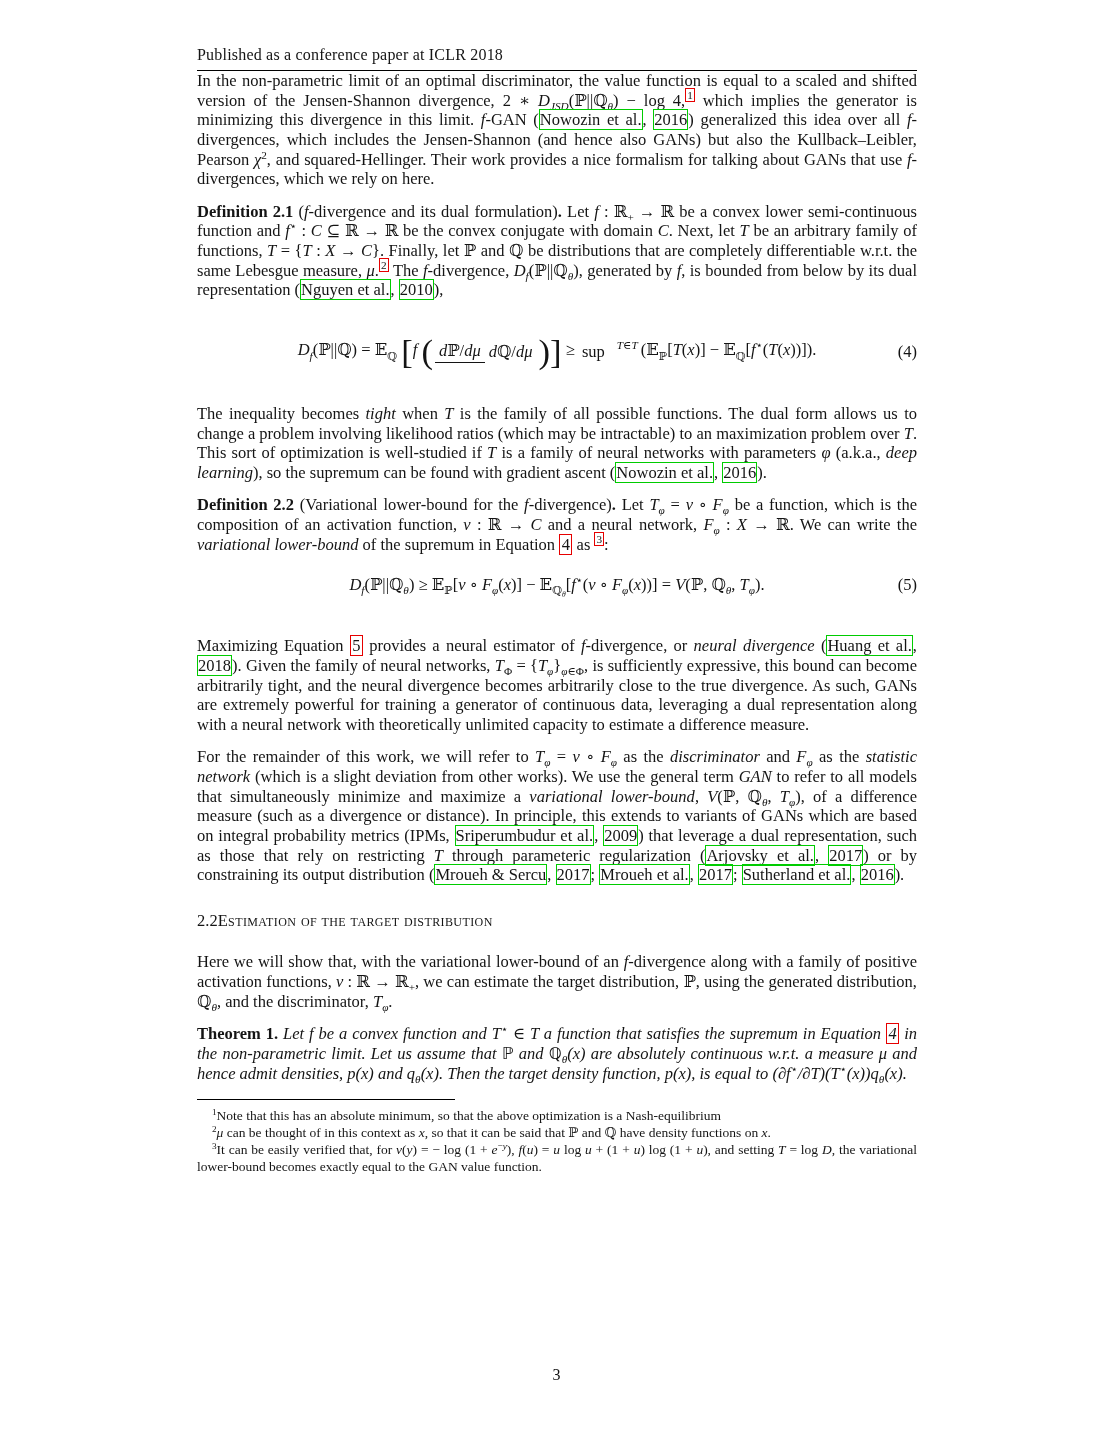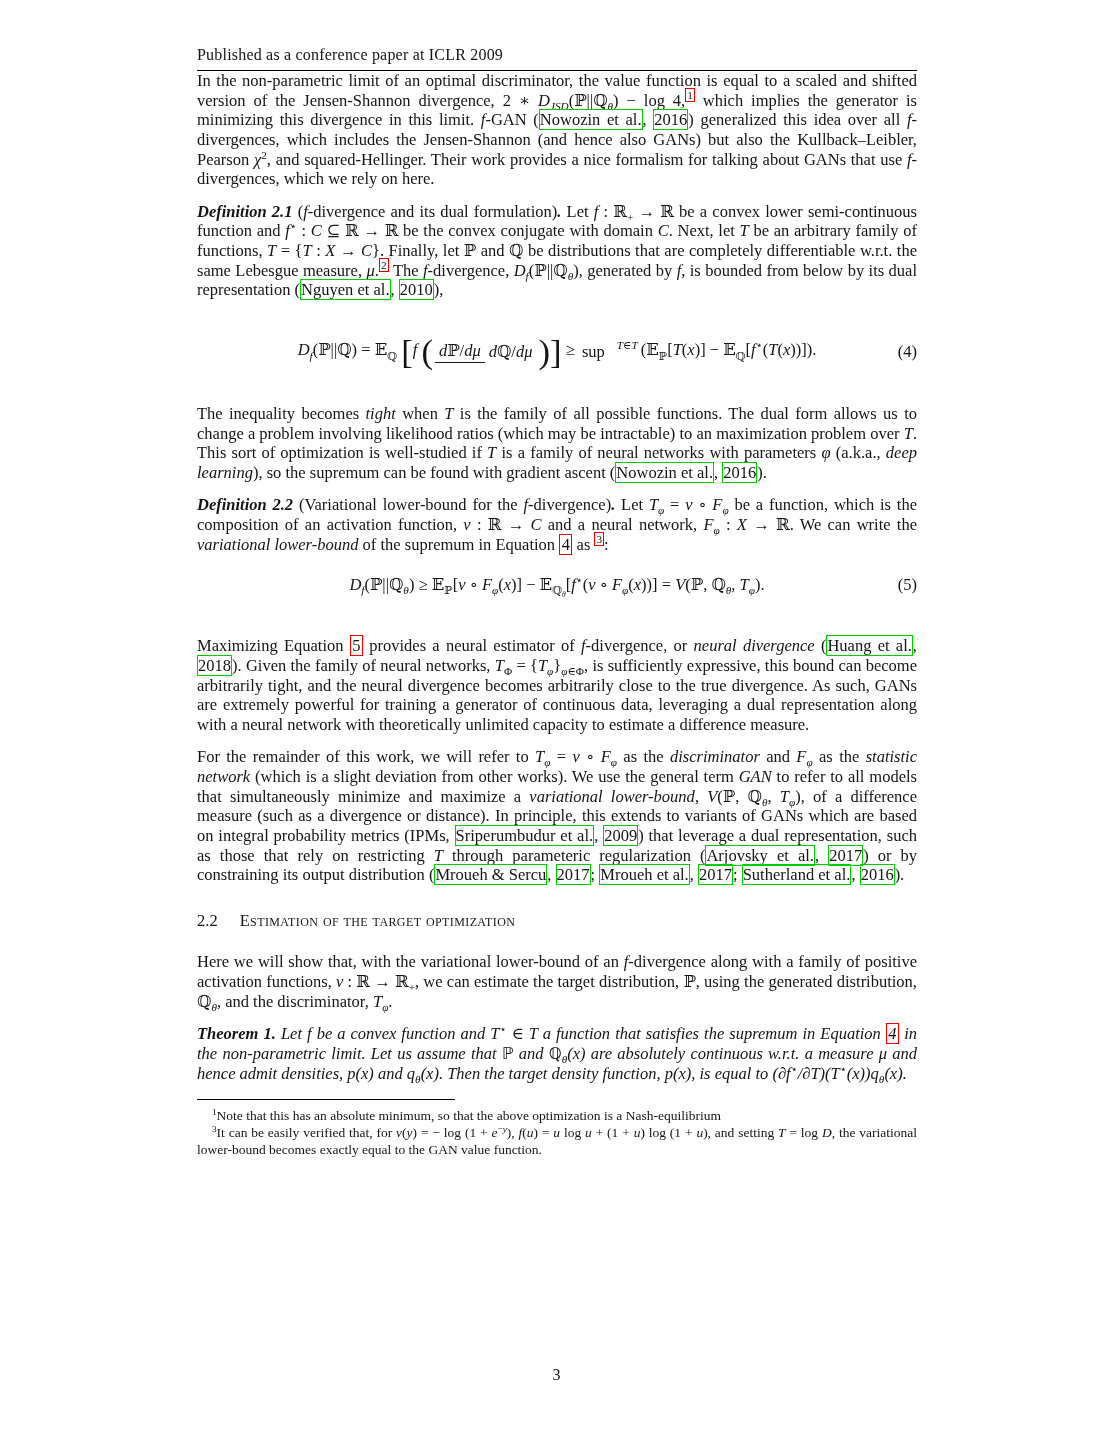--- a/index.html
+++ b/index.html
@@ -9,21 +9,21 @@
     box-sizing:border-box;
     padding:45px 196px 0 197px;
     font-family:"Liberation Serif","DejaVu Serif","DejaVu Sans",serif;
     font-size:16.5px; line-height:1.19; color:#141414;
     overflow:hidden;
   }
   .runhead { font-size:16px; letter-spacing:0.2px; }
   .runrule { border:none; border-top:1.5px solid #000; margin:6px 0 0 0; }
   p.body { text-align:justify; margin:0 0 13px 0; }
   .first-after-head { margin-top:78px; }
-  b { font-weight:bold;font-style:italic; }
+  b { font-weight:bold; }
   i { font-style:italic; }
   sub { font-size:0.68em; line-height:0; }
   sup { font-size:0.68em; line-height:0; }
   
   .cite { border:1.5px solid #00cc00; padding:0 0; }
   .ref  { border:1.5px solid #e60000; padding:0 1.5px; }
   sup.ref { padding:0 1px; }
   
   .eqrow { position:relative; display:flex; align-items:center; justify-content:center;
            margin:24px 0; min-height:56px; }
@@ -32,36 +32,36 @@
   .frac { display:inline-flex; flex-direction:row; text-align:center;
           vertical-align:middle; margin:0 2px; }
   .frac .num { border-bottom:1.2px solid #141414; padding:0 4px 1px 4px; }
   .frac .den { padding:1px 4px 0 4px; }
   .bigd { font-size:2.1em; line-height:0.9; vertical-align:middle; font-weight:300; }
   .limop { display:inline-flex; flex-direction:row; align-items:flex-start;
            vertical-align:middle; margin:0 3px; }
   .limop .lim { font-size:0.68em; margin-top:-3px;margin-left:12px; }
   
   .secheading { margin:26px 0 22px 0; font-size:16.5px; }
-  .secheading .num { margin-right:22px; }
+  .secheading .num { }
   .secheading .title { font-variant:small-caps; letter-spacing:0.4px; }
   
   .footrule { border:none; border-top:1.5px solid #000; width:258px;
               margin:16px 0 7px 0; }
   .footnote { font-size:13.5px; line-height:1.26; text-align:justify;
               margin:0; text-indent:15px; }
   .pagenum { position:absolute; bottom:56px; left:0; width:100%;
              text-align:center; font-size:16px; }
 </style>
 </head>
 <body>
 
 <div class="page">
 
-  <div class="runhead">Published as a conference paper at ICLR 2009</div>
+  <div class="runhead">Published as a conference paper at ICLR 2018</div>
   <hr class="runrule">
 
   <p class="body first-after-head">In the non-parametric limit of an optimal discriminator, the value function is equal to a scaled and shifted version of the Jensen-Shannon divergence, 2 ∗ <i>D</i><sub><i>JSD</i></sub>(ℙ||ℚ<sub><i>θ</i></sub>) − log 4,<sup class="ref">1</sup> which implies the generator is minimizing this divergence in this limit. <i>f</i>-GAN (<span class="cite">Nowozin et al.</span>, <span class="cite">2016</span>) generalized this idea over all <i>f</i>-divergences, which includes the Jensen-Shannon (and hence also GANs) but also the Kullback–Leibler, Pearson <i>χ</i><sup>2</sup>, and squared-Hellinger. Their work provides a nice formalism for talking about GANs that use <i>f</i>-divergences, which we rely on here.</p>
 
   <p class="body"><b>Definition 2.1</b> (<i>f</i>-divergence and its dual formulation)<b>.</b> Let <i>f</i> : ℝ<sub>+</sub> → ℝ be a convex lower semi-continuous function and <i>f</i><sup>⋆</sup> : <i>C</i> ⊆ ℝ → ℝ be the convex conjugate with domain <i>C</i>. Next, let <i>T</i> be an arbitrary family of functions, <i>T</i> = {<i>T</i> : <i>X</i> → <i>C</i>}. Finally, let ℙ and ℚ be distributions that are completely differentiable w.r.t. the same Lebesgue measure, <i>μ</i>.<sup class="ref">2</sup> The <i>f</i>-divergence, <i>D</i><sub><i>f</i></sub>(ℙ||ℚ<sub><i>θ</i></sub>), generated by <i>f</i>, is bounded from below by its dual representation (<span class="cite">Nguyen et al.</span>, <span class="cite">2010</span>),</p>
 
   <div class="eqrow">
     <span class="eqcontent"><i>D</i><sub><i>f</i></sub>(ℙ||ℚ) = 𝔼<sub>ℚ</sub> <span class="bigd">[</span><i>f</i> <span class="bigd">(</span><span class="frac">
           <span class="num"><i>d</i>ℙ/<i>dμ</i></span>
           <span class="den"><i>d</i>ℚ/<i>dμ</i></span>
@@ -79,26 +79,27 @@
   <div class="eqrow tight">
     <span class="eqcontent"><i>D</i><sub><i>f</i></sub>(ℙ||ℚ<sub><i>θ</i></sub>) ≥ 𝔼<sub>ℙ</sub>[<i>ν</i> ∘ <i>F</i><sub><i>φ</i></sub>(<i>x</i>)] − 𝔼<sub>ℚ<sub><i>θ</i></sub></sub>[<i>f</i><sup>⋆</sup>(<i>ν</i> ∘ <i>F</i><sub><i>φ</i></sub>(<i>x</i>))] = <i>V</i>(ℙ, ℚ<sub><i>θ</i></sub>, <i>T</i><sub><i>φ</i></sub>).</span>
     <span class="eqtag">(5)</span>
   </div>
 
   <p class="body">Maximizing Equation <span class="ref">5</span> provides a neural estimator of <i>f</i>-divergence, or <i>neural divergence</i> (<span class="cite">Huang et al.</span>, <span class="cite">2018</span>). Given the family of neural networks, <i>T</i><sub>Φ</sub> = {<i>T</i><sub><i>φ</i></sub>}<sub><i>φ</i>∈Φ</sub>, is sufficiently expressive, this bound can become arbitrarily tight, and the neural divergence becomes arbitrarily close to the true divergence. As such, GANs are extremely powerful for training a generator of continuous data, leveraging a dual representation along with a neural network with theoretically unlimited capacity to estimate a difference measure.</p>
 
   <p class="body">For the remainder of this work, we will refer to <i>T</i><sub><i>φ</i></sub> = <i>ν</i> ∘ <i>F</i><sub><i>φ</i></sub> as the <i>discriminator</i> and <i>F</i><sub><i>φ</i></sub> as the <i>statistic network</i> (which is a slight deviation from other works). We use the general term <i>GAN</i> to refer to all models that simultaneously minimize and maximize a <i>variational lower-bound</i>, <i>V</i>(ℙ, ℚ<sub><i>θ</i></sub>, <i>T</i><sub><i>φ</i></sub>), of a difference measure (such as a divergence or distance). In principle, this extends to variants of GANs which are based on integral probability metrics (IPMs, <span class="cite">Sriperumbudur et al.</span>, <span class="cite">2009</span>) that leverage a dual representation, such as those that rely on restricting <i>T</i> through parameteric regularization (<span class="cite">Arjovsky et al.</span>, <span class="cite">2017</span>) or by constraining its output distribution (<span class="cite">Mroueh &amp; Sercu</span>, <span class="cite">2017</span>; <span class="cite">Mroueh et al.</span>, <span class="cite">2017</span>; <span class="cite">Sutherland et al.</span>, <span class="cite">2016</span>).</p>
 
   <div class="secheading">
-    <span class="num">2.2</span><span class="title">Estimation of the target optimization</span>
+    <span class="num">2.2</span><span class="title">Estimation of the target distribution</span>
   </div>
 
   <p class="body">Here we will show that, with the variational lower-bound of an <i>f</i>-divergence along with a family of positive activation functions, <i>ν</i> : ℝ → ℝ<sub>+</sub>, we can estimate the target distribution, ℙ, using the generated distribution, ℚ<sub><i>θ</i></sub>, and the discriminator, <i>T</i><sub><i>φ</i></sub>.</p>
 
   <p class="body"><b>Theorem 1.</b> <i>Let f be a convex function and T<sup>⋆</sup> ∈ T a function that satisfies the supremum in Equation <span class="ref">4</span> in the non-parametric limit. Let us assume that ℙ and ℚ<sub>θ</sub>(x) are absolutely continuous w.r.t. a measure μ and hence admit densities, p(x) and q<sub>θ</sub>(x). Then the target density function, p(x), is equal to (∂f<sup>⋆</sup>/∂T)(T<sup>⋆</sup>(x))q<sub>θ</sub>(x).</i></p>
 
   <hr class="footrule">
   <p class="footnote"><sup>1</sup>Note that this has an absolute minimum, so that the above optimization is a Nash-equilibrium</p>
+  <p class="footnote"><sup>2</sup><i>μ</i> can be thought of in this context as <i>x</i>, so that it can be said that ℙ and ℚ have density functions on <i>x</i>.</p>
   <p class="footnote"><sup>3</sup>It can be easily verified that, for <i>ν</i>(<i>y</i>) = − log (1 + <i>e</i><sup>−<i>y</i></sup>), <i>f</i>(<i>u</i>) = <i>u</i> log <i>u</i> + (1 + <i>u</i>) log (1 + <i>u</i>), and setting <i>T</i> = log <i>D</i>, the variational lower-bound becomes exactly equal to the GAN value function.</p>
 
   <div class="pagenum">3</div>
 
 </div>
 
 </body></html>

